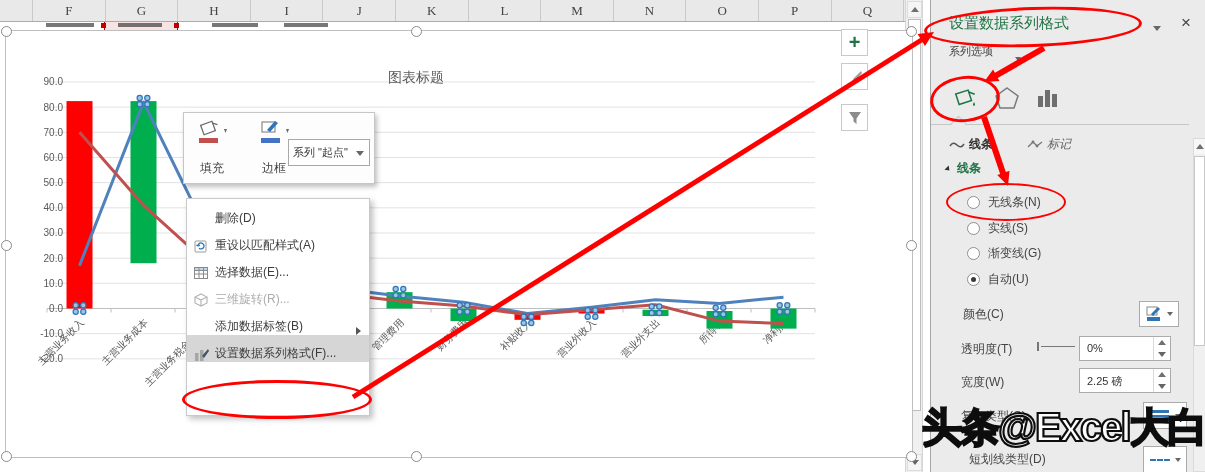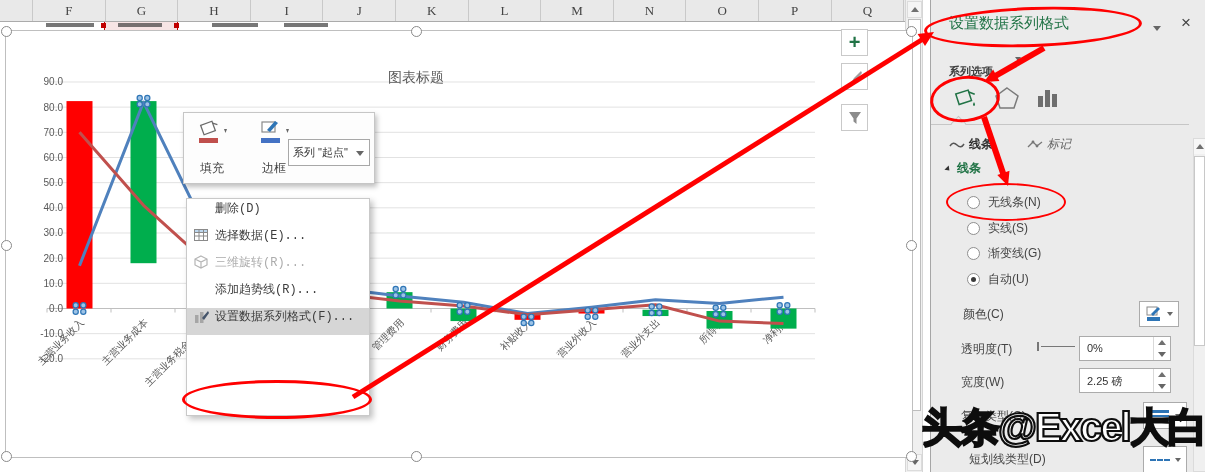--- a/index.html
+++ b/index.html
@@ -42,33 +42,33 @@
     border:1px solid #C6C6C6;box-shadow:2px 3px 5px rgba(0,0,0,.25);box-sizing:border-box;}
   .tbtn{position:absolute;top:6px;width:44px;height:58px;text-align:center;}
   .tbtn .lbl{font-size:12px;color:#444;margin-top:11px;}
   .combo{position:absolute;left:104px;top:26px;width:82px;height:27px;border:1px solid #A8A8A8;background:#fff;
     box-sizing:border-box;font-size:11px;color:#333;line-height:25px;padding-left:4px;}
   .combo .tri-d{position:absolute;right:5px;top:11px;}
 
   
   .ctxmenu{position:absolute;left:186px;top:198px;width:184px;height:218px;background:#fff;
     border:1px solid #C9C9C9;box-shadow:3px 3px 6px rgba(0,0,0,.25);box-sizing:border-box;padding-top:1px;}
-  .mi{height:27px;display:flex;align-items:flex-start;font-size:12px;color:#3C3C3C;position:relative;font-family:Liberation Mono, monospace;}
+  .mi{height:27px;display:flex;align-items:flex-end;font-size:12px;color:#3C3C3C;position:relative;}
   .mi .ico{width:28px;text-align:center;flex:0 0 28px;display:flex;justify-content:center;}
   .mi.hl{background:#D6D6D6;}
   .mi.dis{color:#ACACAC;}
   .subarrow{position:absolute;right:8px;}
 
   
   .pane{position:absolute;left:930px;top:0;width:275px;height:472px;background:#EBEBEB;
     border-left:1px solid #A6A6A6;box-sizing:border-box;}
   .pane-title{position:absolute;left:18px;top:14px;font-size:15px;color:#217346;}
   .pane-dd{position:absolute;left:222px;top:26px;}
   .pane-close{position:absolute;left:250px;top:14px;font-size:17px;color:#444;line-height:1;}
-  .pane-sect{position:absolute;left:18px;top:64px;font-size:11px;font-weight:bold;color:#404040;}
+  .pane-sect{position:absolute;left:18px;top:44px;font-size:11px;font-weight:normal;color:#404040;}
   .pane-sect-dd{position:absolute;left:84px;top:57px;}
   .pane-icons span.icobox{position:absolute;top:82px;width:32px;height:32px;display:flex;align-items:center;justify-content:center;}
   .divline{position:absolute;left:0;top:124px;width:258px;border-top:1px solid #C6C6C6;}
   .notch{position:absolute;left:22px;top:118px;width:11px;height:11px;background:#EBEBEB;
     border-top:1px solid #C6C6C6;border-left:1px solid #C6C6C6;transform:rotate(45deg);box-sizing:border-box;}
   .tab{position:absolute;top:136px;font-size:12px;display:flex;align-items:center;gap:4px;}
   .tab.active{color:#333;font-weight:bold;}
   .tab.inactive{color:#666;font-style:italic;}
   .grphdr{position:absolute;left:14px;top:160px;font-size:12px;font-weight:bold;color:#217346;display:flex;align-items:center;gap:6px;}
   .radios{position:absolute;left:36px;top:190px;}
@@ -313,40 +313,50 @@
   </div>
 
   <div class="ctxmenu z40" id="ctxmenu">
       <div class="mi">
         <span class="ico"></span>
         <span>删除(D)</span>
       </div>
       <div class="mi">
         <span class="ico">
           <svg width="16" height="16" viewBox="0 0 16 16">
+            <rect x="2" y="3" width="11" height="11" rx="1" fill="#fff" stroke="#9A9A9A"></rect>
+            <path d="M5,8 a3,3 0 1 1 1,2.2 M5,8 l-1.6,-1 M5,8 l1.8,-0.6" fill="none" stroke="#2E75B6" stroke-width="1.3"></path>
+          </svg>
+        </span>
+        <span>重设以匹配样式(A)</span>
+      </div>
+      <div class="mi">
+        <span class="ico">
+          <svg width="16" height="16" viewBox="0 0 16 16">
             <rect x="1.5" y="2.5" width="13" height="11" fill="#fff" stroke="#8A8A8A"></rect>
             <rect x="1.5" y="2.5" width="13" height="3" fill="#BDD7EE" stroke="#8A8A8A"></rect>
             <line x1="6" y1="2.5" x2="6" y2="13.5" stroke="#8A8A8A"></line>
             <line x1="10.5" y1="2.5" x2="10.5" y2="13.5" stroke="#8A8A8A"></line>
             <line x1="1.5" y1="9" x2="14.5" y2="9" stroke="#8A8A8A"></line>
           </svg>
         </span>
         <span>选择数据(E)...</span>
       </div>
       <div class="mi dis">
         <span class="ico">
           <svg width="16" height="16" viewBox="0 0 16 16">
             <path d="M8,2 L14,5 L14,11 L8,14 L2,11 L2,5 Z M2,5 L8,8 L14,5 M8,8 L8,14" fill="none" stroke="#B5B5B5" stroke-width="1.2"></path>
           </svg>
         </span>
         <span>三维旋转(R)...</span>
       </div>
       <div class="mi">
         <span class="ico"></span>
-        <span>添加趋势线(R)...</span>
+        <span>添加数据标签(B)</span>
+        <span class="subarrow tri-r"></span>
       </div>
       <div class="mi hl">
         <span class="ico">
           <svg width="16" height="16" viewBox="0 0 16 16">
             <rect x="2" y="7" width="3.5" height="8" fill="#A6A6A6"></rect>
             <rect x="7" y="4" width="3.5" height="11" fill="#A6A6A6"></rect>
             <path d="M9,10 L15,3 L16,5 L11,12 Z" fill="#44546A"></path>
           </svg>
         </span>
         <span>设置数据系列格式(F)...</span>

